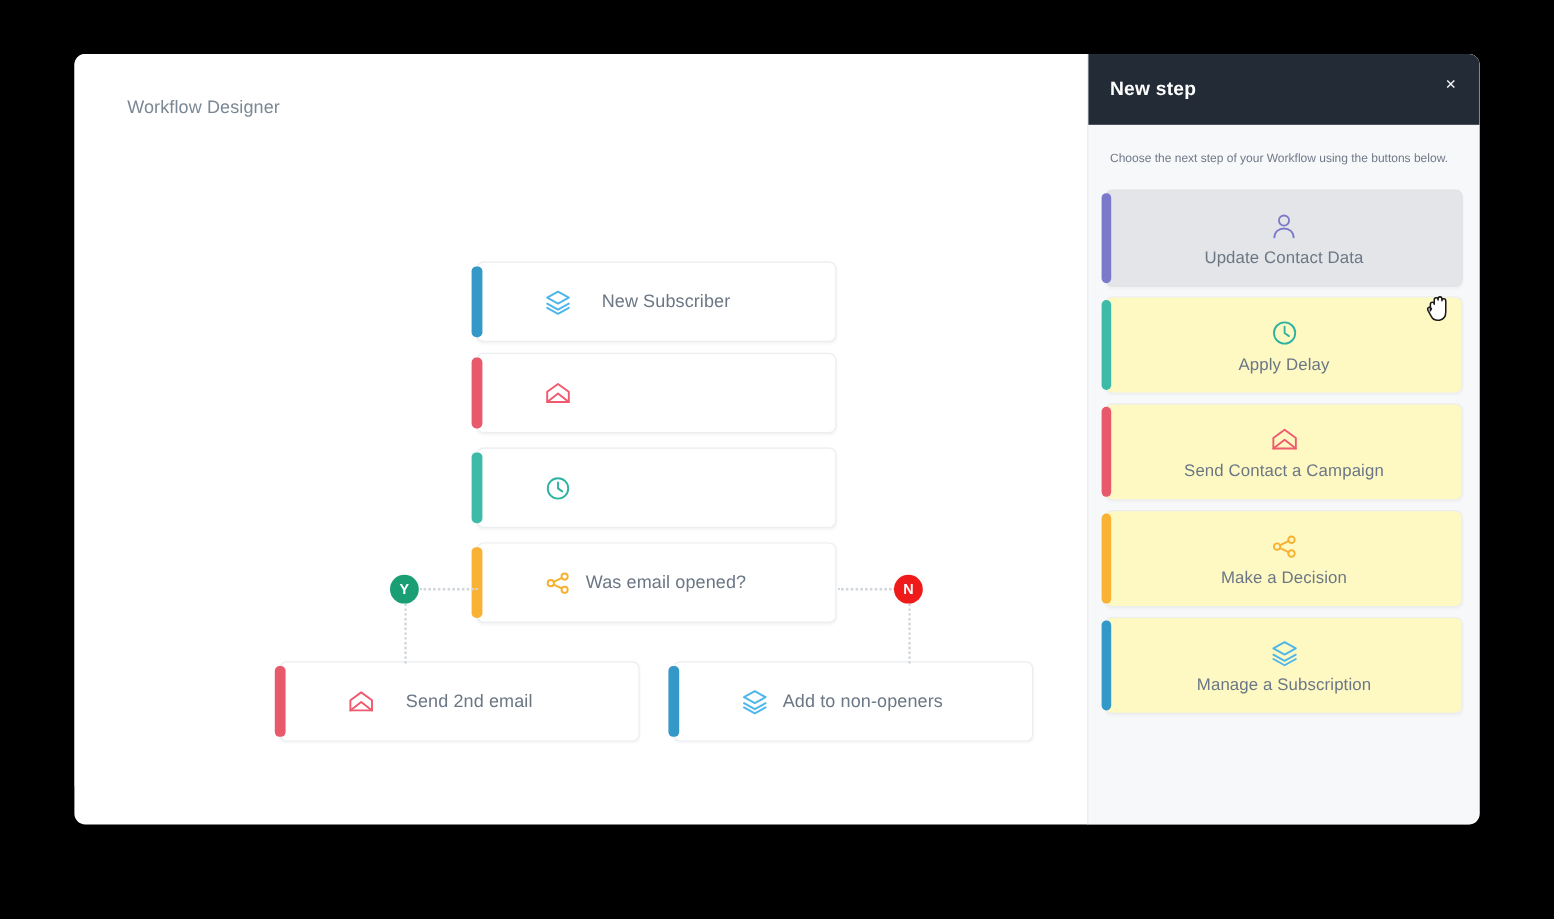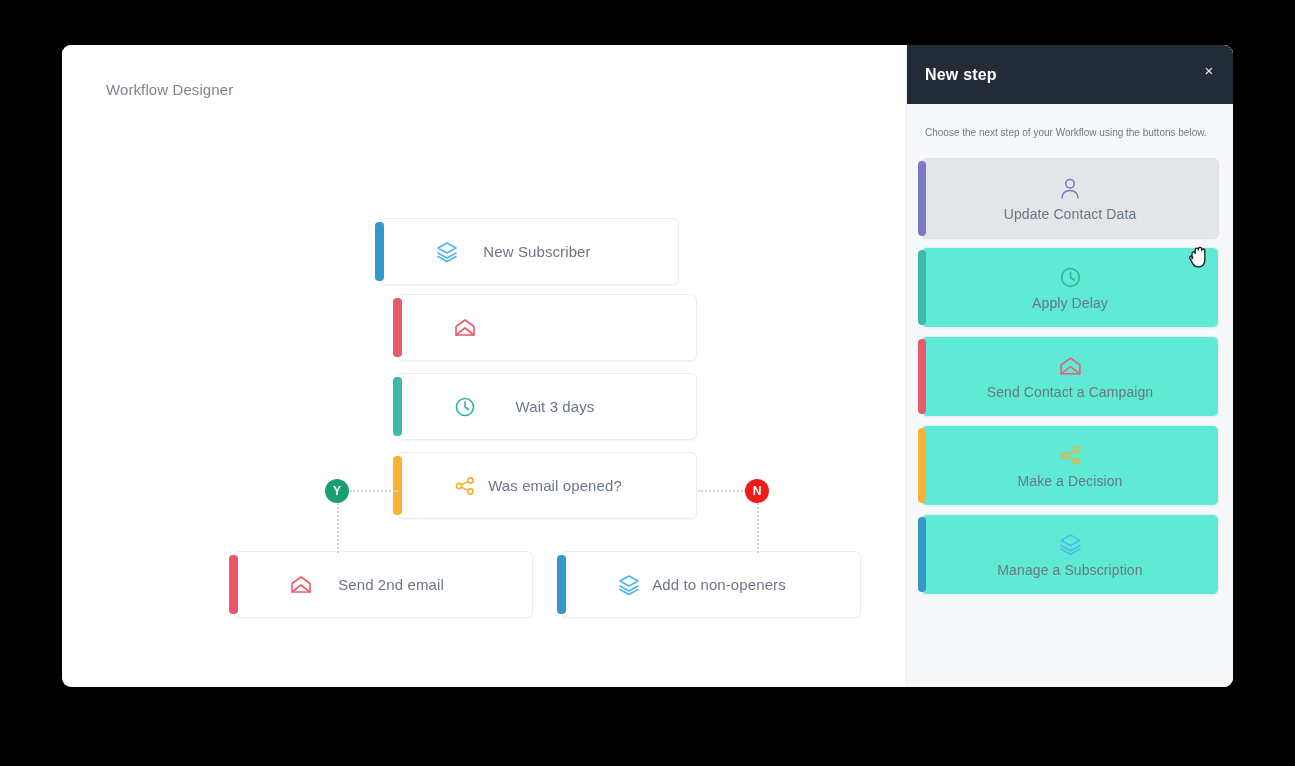--- a/index.html
+++ b/index.html
@@ -84,21 +84,21 @@
     width: 100%;
     text-align: center;
     font-size: 15px;
     color: #6b7785;
     padding-left: 24px;
     padding-right: 8px;
     letter-spacing: 0.1px;
   }
 
   
-  #node-0 { left: 317px; top: 173px; width: 300px; justify-content: center; }
+  #node-0 { left: 335px; top: 173px; width: 300px; justify-content: center; }
   #node-1 { left: 335px; top: 249px; width: 300px; }
   #node-2 { left: 335px; top: 328px; width: 300px; }
   #node-3 { left: 335px; top: 407px; width: 300px; }
   #node-4 { left: 171px; top: 506px; width: 300px; }
   #node-5 { left: 499px; top: 506px; width: 300px; }
 
   
   .branch-badge {
     position: absolute;
     width: 24px;
@@ -181,21 +181,21 @@
 
   #step-list {
     padding: 17px 14px 0 14px;
     display: flex;
     flex-direction: column;
     gap: 8px;
   }
 
   .step-btn {
     position: relative;
-    background: #5eead4;
+    background: #fef9c3;
     border: 1px solid #ebedef;
     border-radius: 6px;
     height: 81px;
     display: flex;
     flex-direction: column;
     align-items: center;
     justify-content: center;
     cursor: pointer;
     box-shadow: 0 1px 2px rgba(30,40,60,0.04);
   }
@@ -274,21 +274,20 @@
       </div>
 
       <div class="node" id="node-2">
         <div class="accent" style="background:#3dbba8"></div>
         <div class="node-icon">
           <svg width="24" height="24" viewBox="0 0 24 24" fill="none" stroke="#2fb3a0" stroke-width="1.6" stroke-linecap="round" stroke-linejoin="round">
             <circle cx="12" cy="12" r="8.5"></circle>
             <polyline points="12,7 12,12 15.5,14.5"></polyline>
           </svg>
         </div>
-        <div class="node-label">Wait 3 days</div>
       </div>
 
       <div class="node" id="node-3">
         <div class="accent" style="background:#f9b233"></div>
         <div class="node-icon">
           <svg width="24" height="24" viewBox="0 0 24 24" fill="none" stroke="#f7b130" stroke-width="1.6" stroke-linecap="round" stroke-linejoin="round">
             <circle cx="17.5" cy="6.5" r="2.6"></circle>
             <circle cx="17.5" cy="17.5" r="2.6"></circle>
             <circle cx="6" cy="12" r="2.6"></circle>
             <line x1="8.4" y1="10.8" x2="15.2" y2="7.6"></line>

